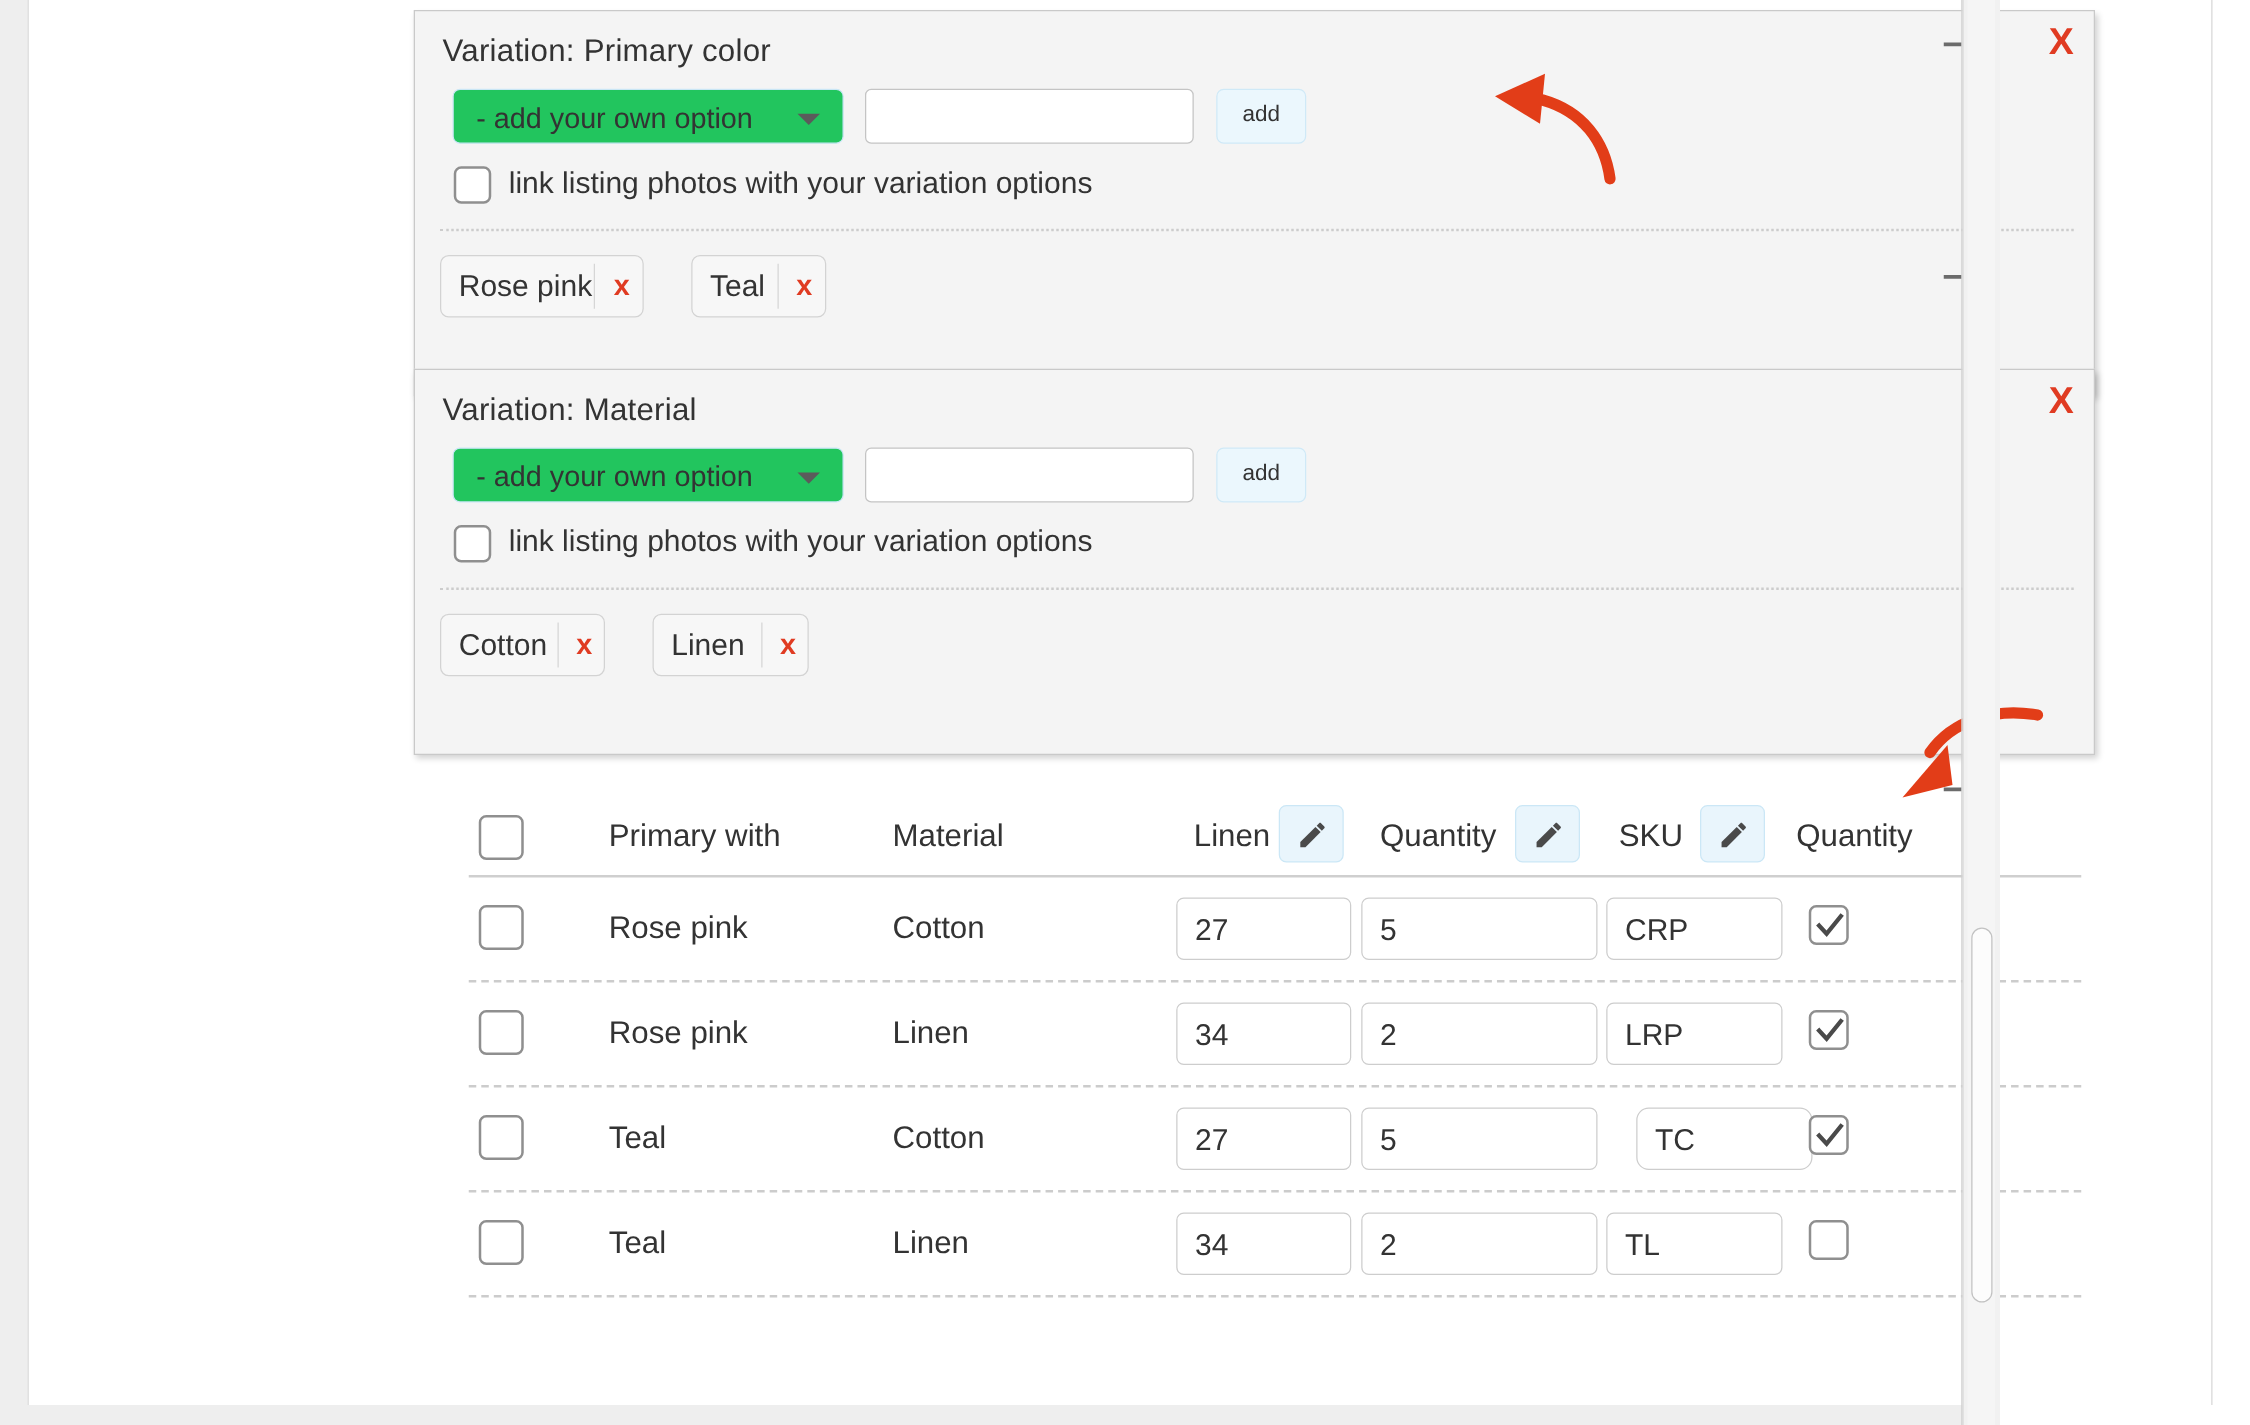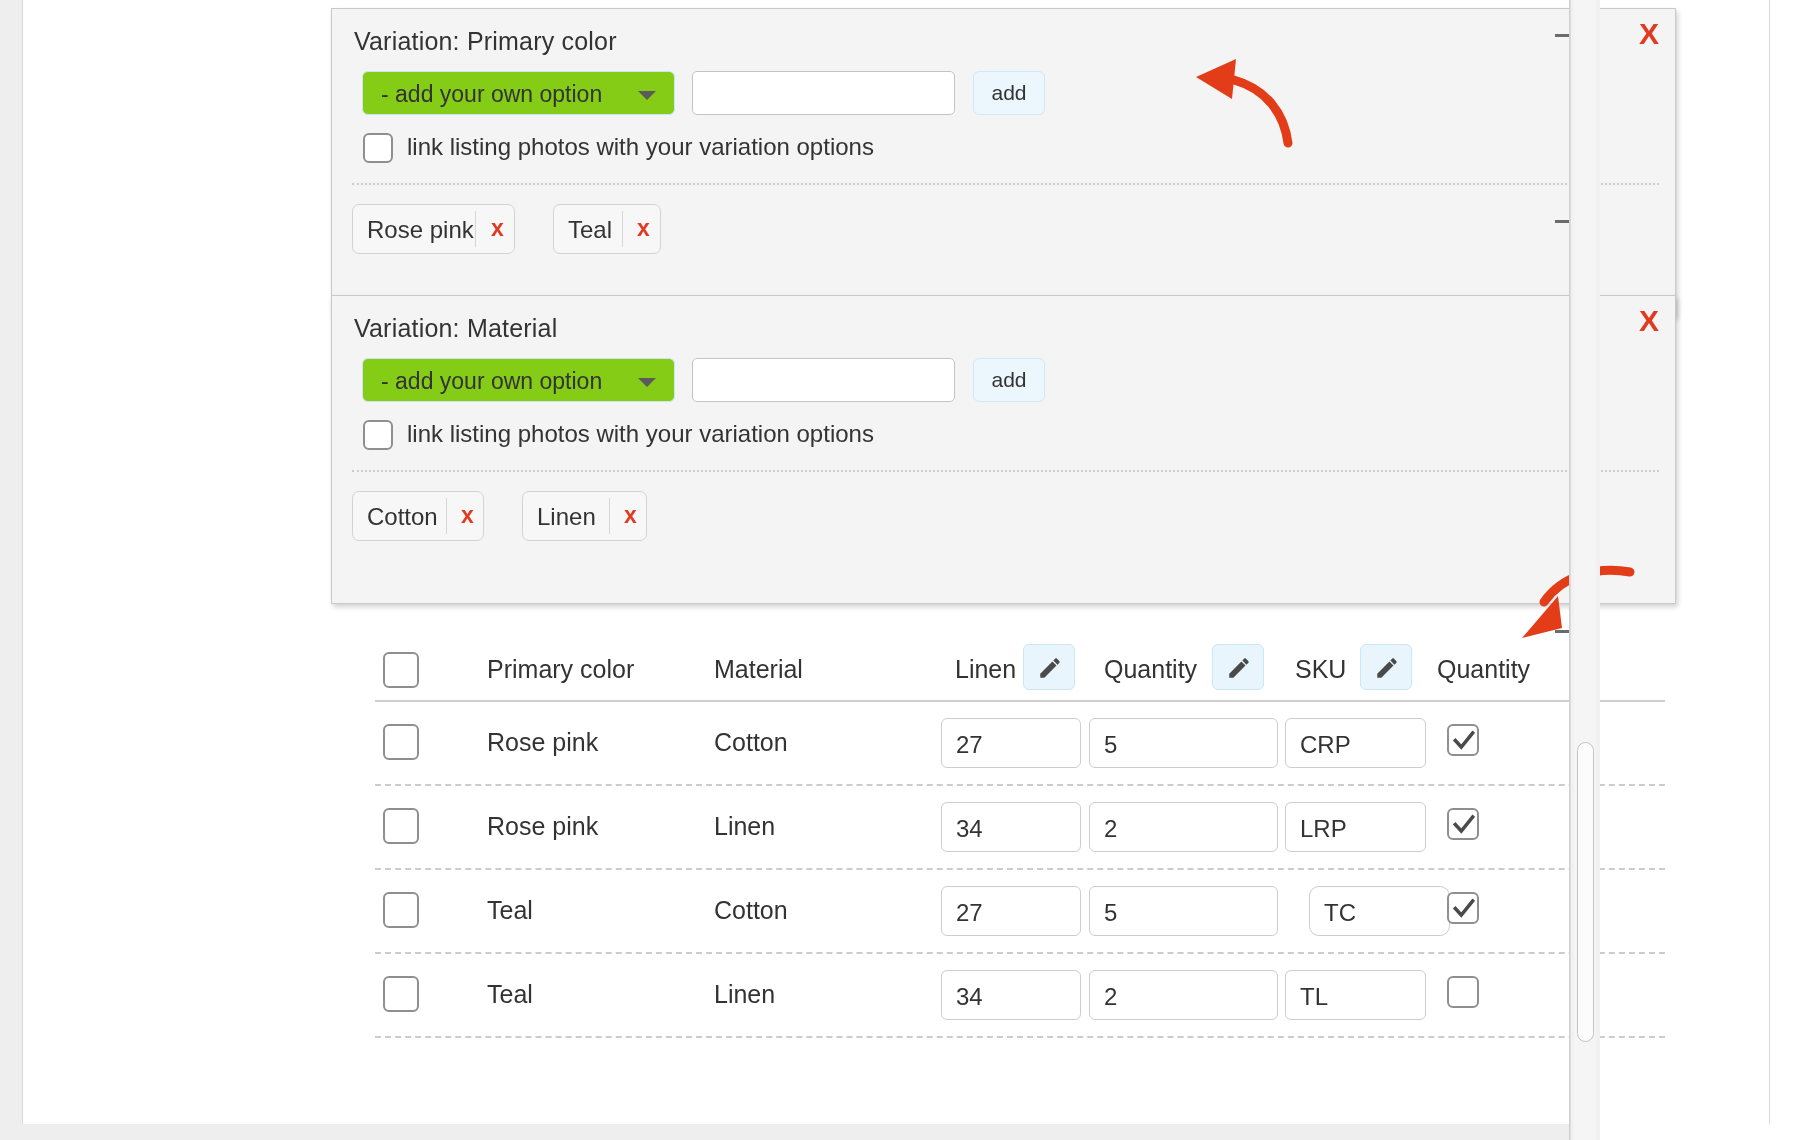--- a/index.html
+++ b/index.html
@@ -88,21 +88,21 @@
     cursor: pointer;
     line-height: 1;
     user-select: none;
   }
 
   
   .opt-select {
     position: absolute;
     left: 30px;
     width: 313px; height: 44px;
-    background: #84cc16;
+    background: #22c55e;
     border: 1px solid #c9e6f5;
     border-radius: 6px;
   }
   .opt-select .sel-label {
     position: absolute;
     left: 18px; top: 9px;
     font-size: 23px;
     color: #333333;
     white-space: nowrap;
   }
@@ -130,21 +130,21 @@
     width: 72px; height: 44px;
     background: #ebf7fd;
     border: 1px solid #cfe9f7;
     border-radius: 6px;
     cursor: pointer;
   }
   .add-btn span {
     position: absolute;
     left: 0; right: 0; top: 9px;
     text-align: center;
-    font-size: 21px;
+    font-size: 18px;
     color: #333333;
   }
 
   
   .link-row { position: absolute; }
   .cb-square {
     position: absolute;
     left: 0; top: 0;
     width: 30px; height: 30px;
     background: #ffffff;
@@ -345,21 +345,21 @@
         <div class="tag-div" style="left:86px;"></div>
         <div class="tag-x" style="left:101px;">x</div>
       </div>
     </div>
 
     <div class="vtable">
 
       <div class="vt-head">
         <div class="cb-square" style="left:8px; top:12px; width:36px; height:36px;"></div>
 
-        <div class="hd" style="left:112px;">Primary color</div>
+        <div class="hd" style="left:112px;">Primary with</div>
 
         <div class="hd" style="left:339px;">Material</div>
 
         <div class="hd" style="left:580px;">Linen</div>
         <div class="pencil-btn" style="left:648px;">
           <svg width="28" height="26" viewBox="0 0 24 24">
             <path d="M3 17.2V21h3.8L18.0 9.8l-3.8-3.8L3 17.2z" fill="#4a4a4a"></path>
             <path d="M20.7 7.1c0.4-0.4 0.4-1 0-1.4l-2.4-2.4c-0.4-0.4-1-0.4-1.4 0l-1.8 1.8 3.8 3.8 1.8-1.8z" fill="#4a4a4a"></path>
           </svg>
         </div>

